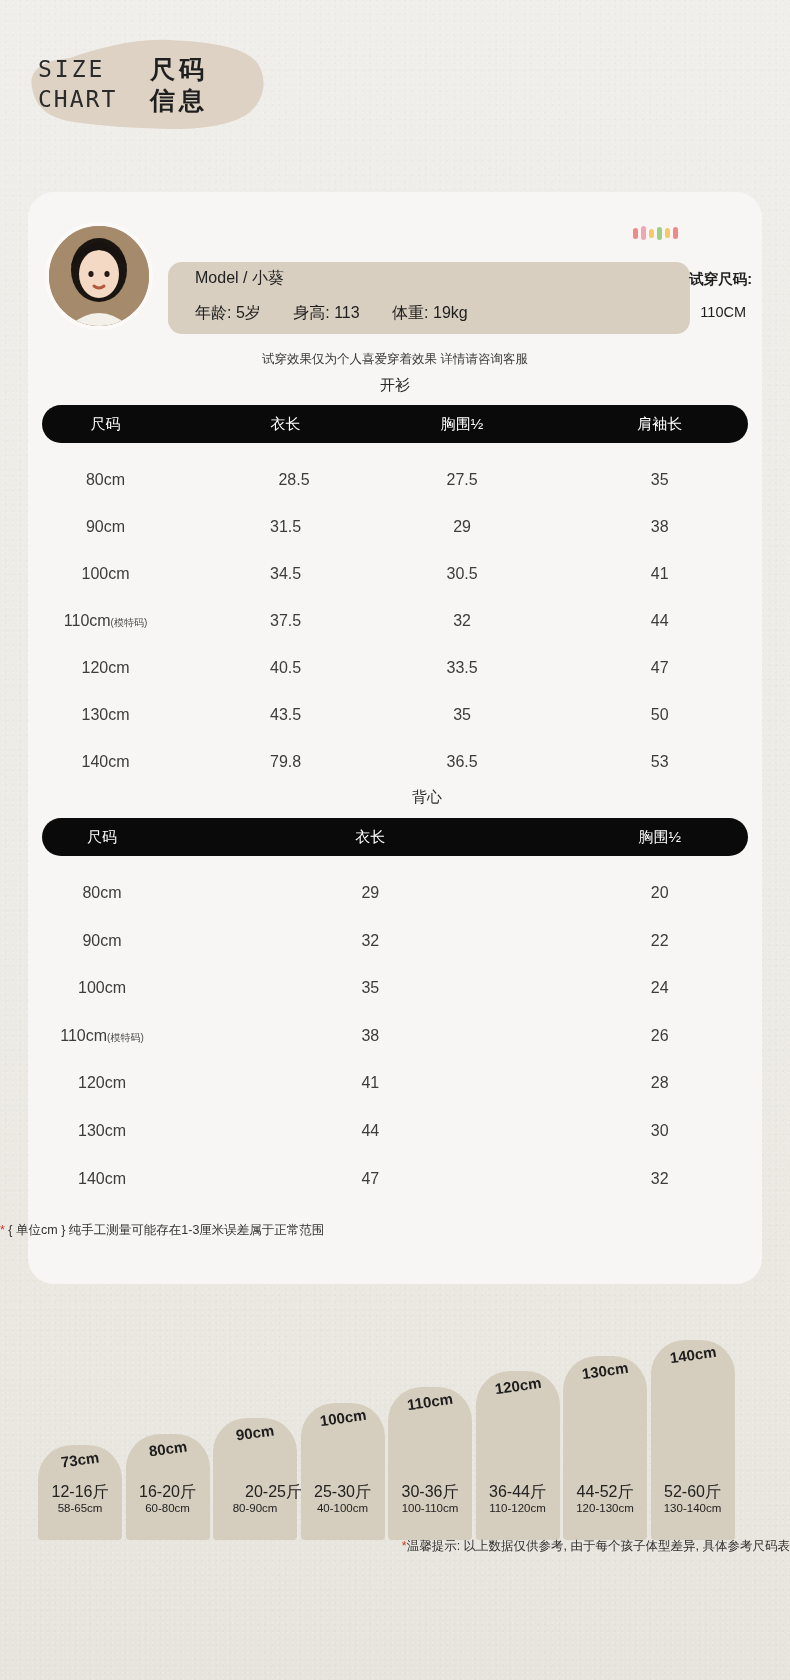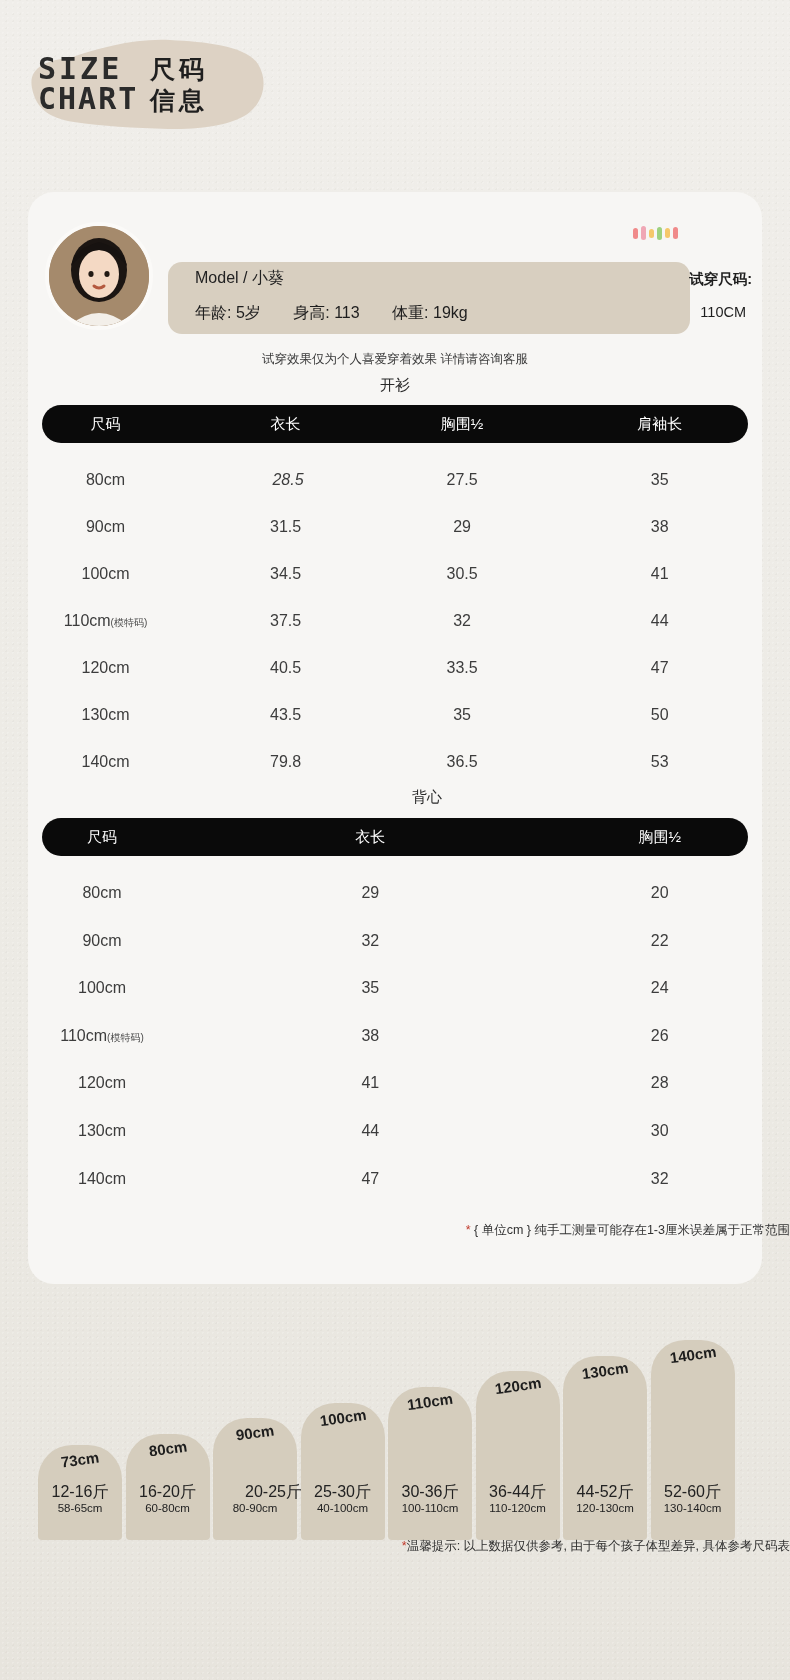--- a/index.html
+++ b/index.html
@@ -32,24 +32,24 @@
     pointer-events:none;
   }
 
   
   .header { position: absolute; left: 0; top: 20px; width: 790px; height: 120px; }
   .blob { position: absolute; left: 18px; top: 10px; }
   .header-title {
     position: absolute;
     left: 38px; top: 34px;
     color: #2b2b2b;
-    font-size: 30px;
+    font-size: 23px;
     letter-spacing: 3px;
     line-height: 30px;
-    font-weight: 700;
+    font-weight: 400;
     font-family: "DejaVu Sans Mono", monospace;
   }
   .header-title .l2 { letter-spacing: 2px; }
   .header-title-cn {
     position: absolute;
     left: 150px; top: 34px;
     color: #1f1f1f;
     font-size: 25px;
     line-height: 31px;
     letter-spacing: 4px;
@@ -117,21 +117,21 @@
     color: #fff; font-size: 15px;
   }
   .thead .cell { position: absolute; top: 10px; text-align: center; }
 
   .trow { position: absolute; left: 42px; width: 706px; height: 47px; font-size: 16px; color: #3c3c3c; }
   .trow .cell { position: absolute; top: 12px; text-align: center; }
   .sub { font-size: 10px; color: #4a4a4a; }
 
   .footnote {
     position: absolute; left: 0; width: 790px; top: 1222px;
-    text-align: right; font-size: 12.5px; color: #333;
+    text-align: left; font-size: 12.5px; color: #333;
   }
   .footnote .star { color: #c0392b; }
 
   
   .bars { position: absolute; left: 0; top: 1320px; width: 790px; height: 220px; }
   .bar {
     position: absolute; bottom: 0;
     background: #d5cdbd;
     border-radius: 34px 34px 4px 4px;
   }
@@ -211,21 +211,21 @@
 <div id="tables-root">
     <div class="tbl-title" style="top: 376px;">开衫</div>
     <div class="thead" style="top: 405px;">
       <div class="cell" style="left: 3.54px; width: 120px;">尺码</div>
       <div class="cell" style="left: 183.57px; width: 120px;">衣长</div>
       <div class="cell" style="left: 360.07px; width: 120px;">胸围½</div>
       <div class="cell" style="left: 557.75px; width: 120px;">肩袖长</div>
     </div>
     <div class="trow" style="top: 459px;">
       <div class="cell" style="left: 3.54px; width: 120px;"><span>80cm</span></div>
-      <div class="cell" style="left: 186px; width: 120px; font-style: italic;">28.5</div>
+      <div class="cell" style="left: 192px; width: 120px;">28.5</div>
       <div class="cell" style="left: 360.07px; width: 120px;">27.5</div>
       <div class="cell" style="left: 557.75px; width: 120px;">35</div>
     </div>
     <div class="trow" style="top: 506px;">
       <div class="cell" style="left: 3.54px; width: 120px;"><span>90cm</span></div>
       <div class="cell" style="left: 183.57px; width: 120px;">31.5</div>
       <div class="cell" style="left: 360.07px; width: 120px;">29</div>
       <div class="cell" style="left: 557.75px; width: 120px;">38</div>
     </div>
     <div class="trow" style="top: 553px;">

